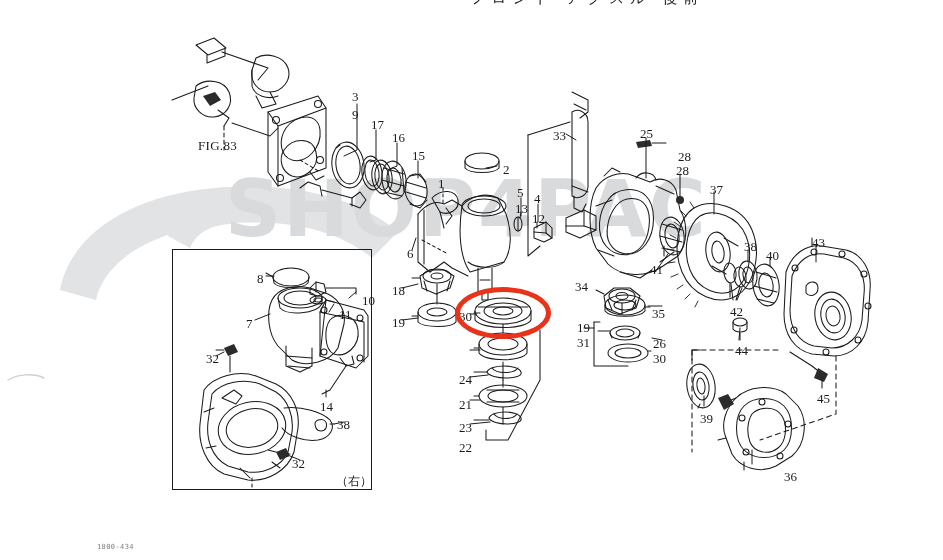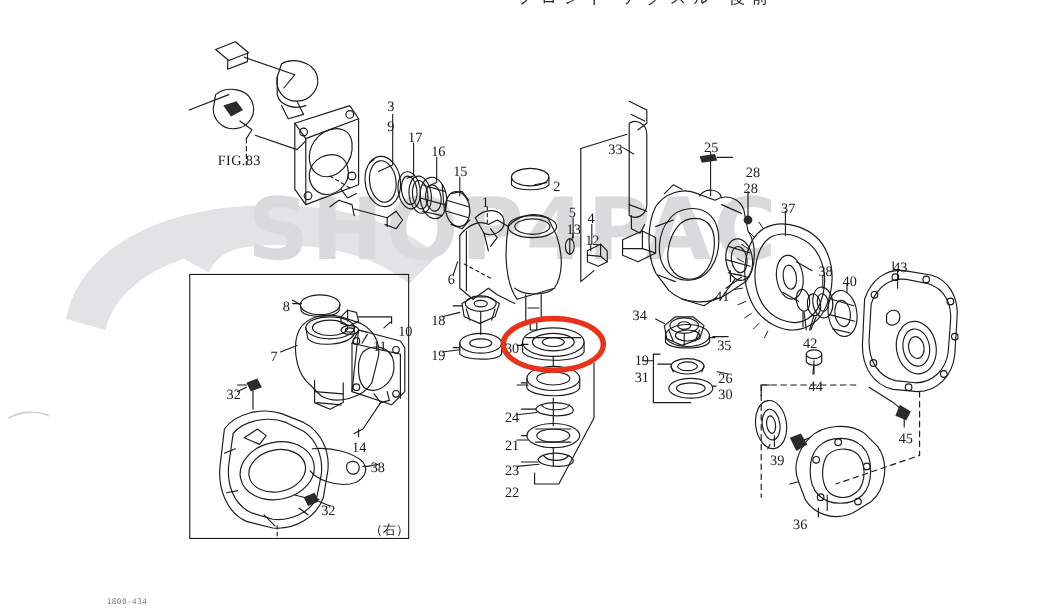--- a/index.html
+++ b/index.html
@@ -571,21 +571,21 @@
       <div class="num" style="left: 676px; top: 164px;">28</div>
       <div class="num" style="left: 710px; top: 183px;">37</div>
       <div class="num" style="left: 650px; top: 263px;">41</div>
       <div class="num" style="left: 744px; top: 240px;">38</div>
       <div class="num" style="left: 766px; top: 249px;">40</div>
       <div class="num" style="left: 730px; top: 305px;">42</div>
       <div class="num" style="left: 812px; top: 236px;">43</div>
       <div class="num" style="left: 735px; top: 344px;">44</div>
       <div class="num" style="left: 817px; top: 392px; text-align: right;">45</div>
       <div class="num" style="left: 700px; top: 412px;">39</div>
-      <div class="num" style="left: 721px; top: 470px;">36</div>
+      <div class="num" style="left: 784px; top: 470px;">36</div>
       <div class="num" style="left: 575px; top: 280px;">34</div>
       <div class="num" style="left: 652px; top: 307px;">35</div>
       <div class="num" style="left: 577px; top: 321px;">19</div>
       <div class="num" style="left: 577px; top: 336px;">31</div>
       <div class="num" style="left: 653px; top: 337px;">26</div>
       <div class="num" style="left: 653px; top: 352px;">30</div>
       <div class="num" style="left: 392px; top: 284px;">18</div>
       <div class="num" style="left: 392px; top: 316px;">19</div>
       <div class="num" style="left: 459px; top: 310px;">30</div>
       <div class="num" style="left: 459px; top: 358px; margin-top: 40px;">21</div>

